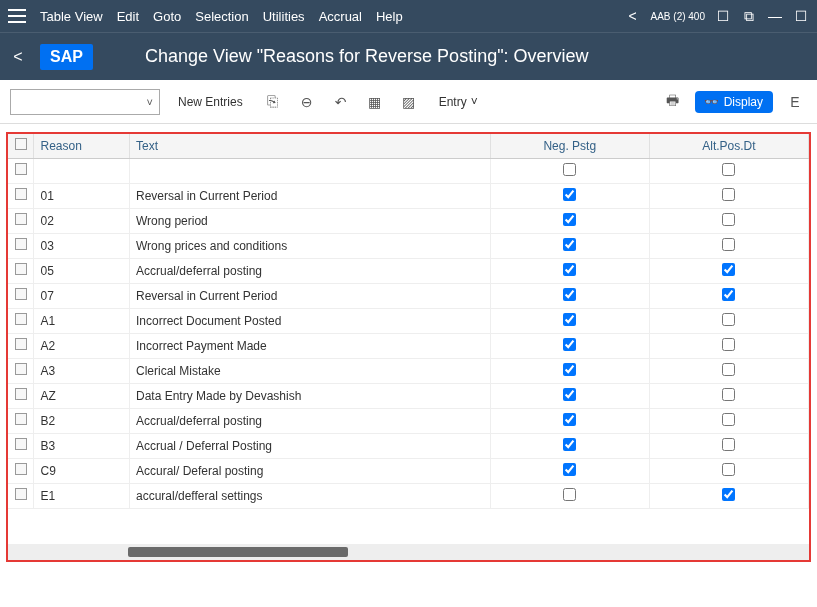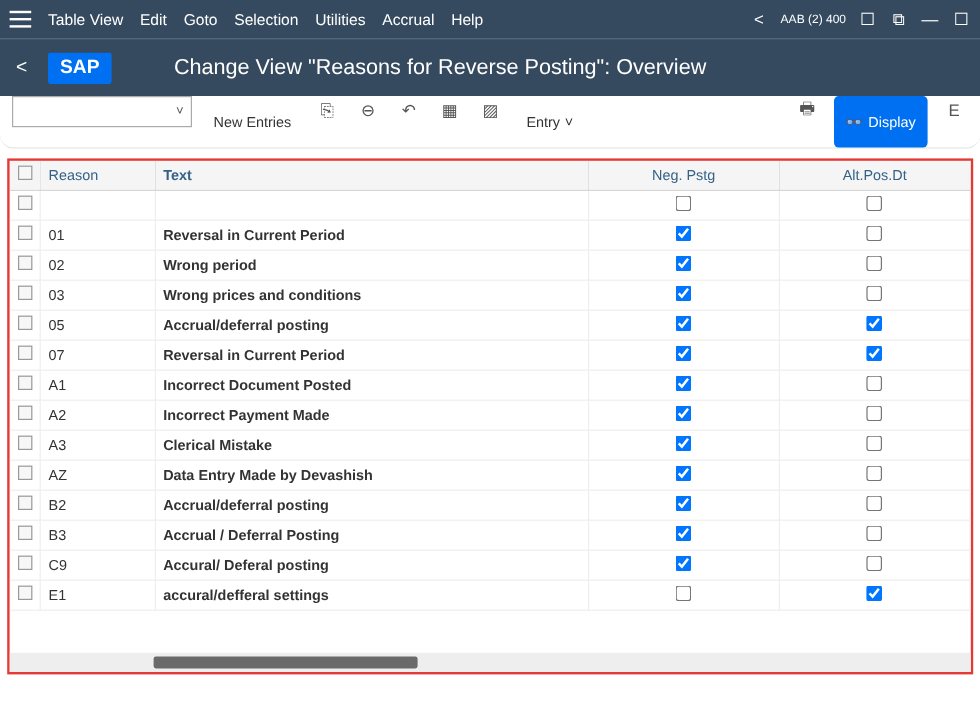--- a/index.html
+++ b/index.html
@@ -49,24 +49,24 @@
   }
   .titlebar .logo {
     background: #0070f2; color:#fff; font-weight:bold; font-size:16px;
     padding: 4px 10px; border-radius: 2px;
   }
   .titlebar .title { font-size: 18px; font-weight: normal; margin-left: 40px;}
 
   .toolbar {
     height: 44px;
     display: flex;
+    align-items: center;
     padding: 0 10px;
     gap: 10px;
     border-bottom: 1px solid #ddd;
-    border-radius: 12px;
   }
   .toolbar .dropdown {
     width: 150px; height: 26px; border: 1px solid #aaa;
     display: flex; align-items: center; justify-content: flex-end;
     padding: 0 6px; cursor: pointer; background:#fff;
   }
   .toolbar .dropdown::after { content: "˅"; font-size:11px; color:#555;}
   .toolbar .tbutton {
     padding: 4px 8px; cursor: pointer; border-radius:3px;
     display:flex; align-items:center; gap:4px;
@@ -103,21 +103,21 @@
   }
   tbody td {
     border-bottom: 1px solid #eee;
     border-right: 1px solid #eee;
     padding: 2px 6px;
     height: 25px;
     vertical-align: middle;
   }
   .col-sel { width: 22px; text-align:center;}
   .col-reason { width: 90px; }
-  .col-text { width: 340px; font-weight: bold; }
+  .col-text { width: 340px; }
   .col-neg { width: 150px; text-align:center;}
   .col-alt { width: 150px; text-align:center;}
   input[type=checkbox]{ cursor:pointer; }
   .selector { width:12px; height:12px; border:1px solid #999; display:inline-block; cursor:pointer; background:#f7f7f7;}
   .hscroll {
     position:absolute; bottom:0; left:0; right:0; height:16px;
     background:#eee; display:flex; align-items:center;
   }
   .hscroll .thumb { background:#6a6a6a; height:10px; width:220px; margin-left:120px; border-radius:2px;}
 </style>

